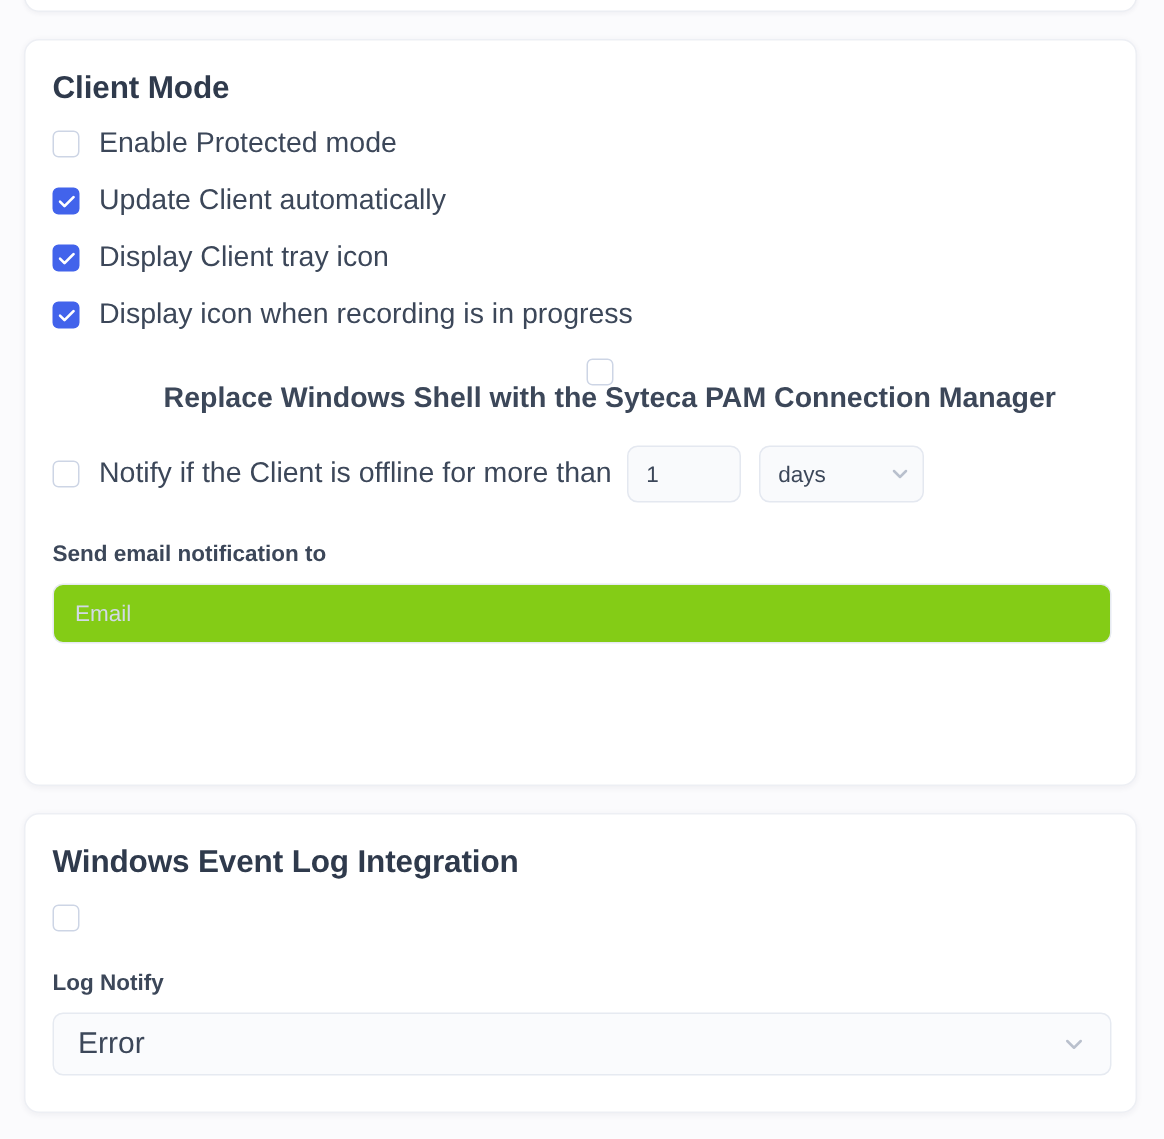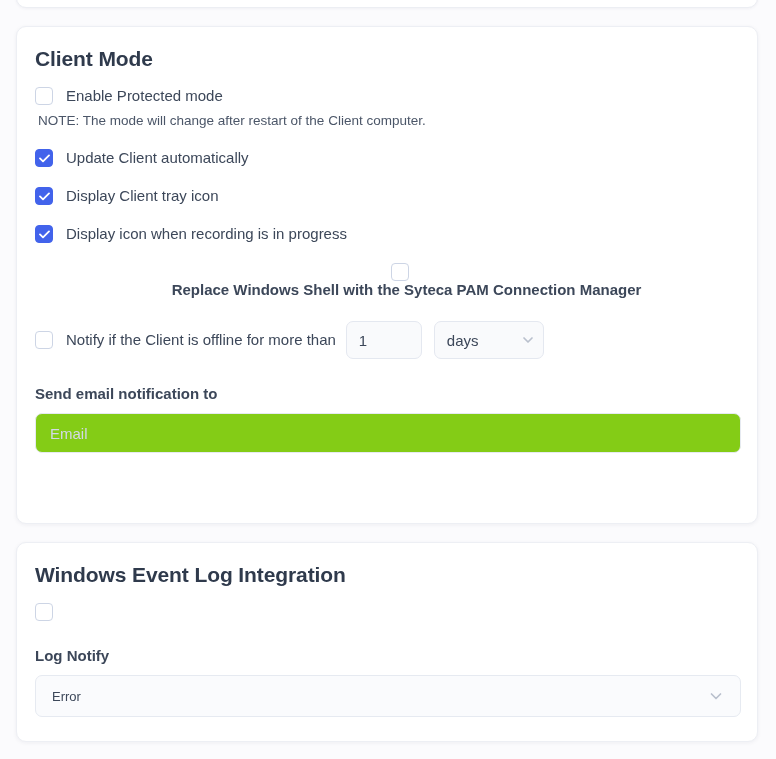--- a/index.html
+++ b/index.html
@@ -75,21 +75,21 @@
     cursor: pointer;
   }
   .cb.checked {
     background: #4263eb;
     border-color: #4263eb;
   }
   .cb .tick { display: none; }
   .cb.checked .tick { display: block; }
 
   .cb-label {
-    font-size: 15px;
+    font-size: 19px;
     color: #3c4759;
     margin-left: 13px;
     line-height: 18px;
     font-weight: 500;
     cursor: pointer;
     white-space: nowrap;
   }
 
   .note {
     font-size: 13.5px;
@@ -131,21 +131,21 @@
     border-radius: 7px;
     background: #f9fafc;
     display: flex;
     align-items: center;
     padding: 0 12px;
     cursor: pointer;
     user-select: none;
     gap: 32px;
   }
   .select-box .sel-value {
-    font-size: 13px;
+    font-size: 20px;
     color: #3c4759;
     flex: 1;
   }
   .select-box.small { width: 110px; margin-left: 12px; }
   .select-box.small .sel-value { font-size: 15px; }
 
   .chevron {
     width: 14px;
     height: 14px;
     flex: none;
@@ -198,21 +198,20 @@
       <h2 class="section-title">Client Mode</h2>
 
       
       <div class="row cb-row first">
         <span class="cb">
           
         </span>
         <span class="cb-label">Enable Protected mode</span>
       </div>
 
-      <div class="note">NOTE: The mode will change after restart of the Client computer.</div>
 
       
       <div class="row cb-row">
         <span class="cb checked">
           <svg class="tick" width="11" height="9" viewBox="0 0 11 9" fill="none">
             <path d="M1 4.4L4 7.4L10 1.4" stroke="#ffffff" stroke-width="1.8" stroke-linecap="round" stroke-linejoin="round"></path>
           </svg>
         </span>
         <span class="cb-label">Update Client automatically</span>
       </div>

